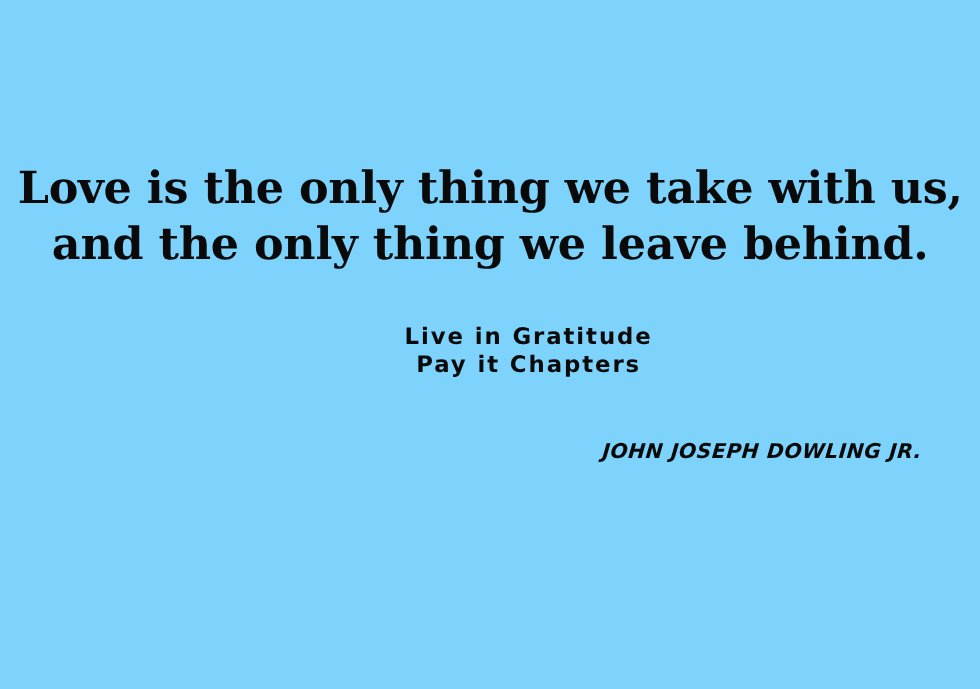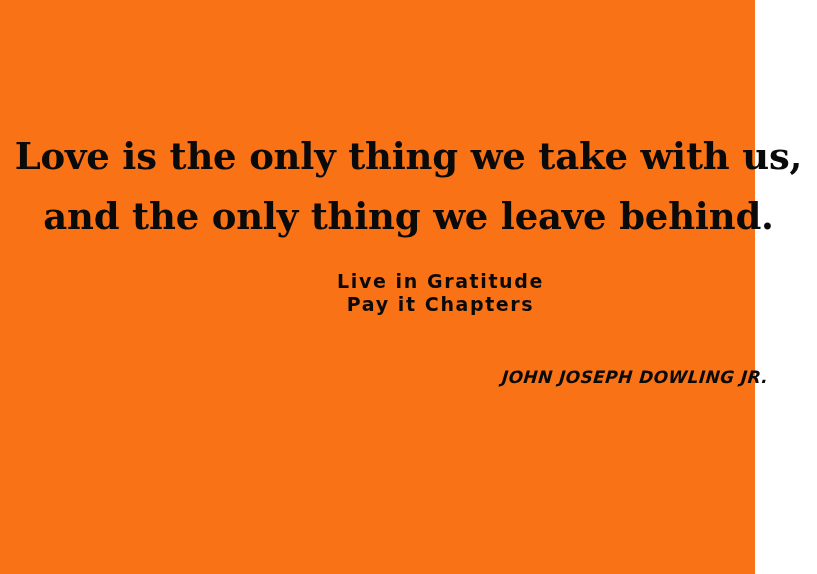--- a/index.html
+++ b/index.html
@@ -8,23 +8,23 @@
   }
   body {
     width: 817px;
     height: 574px;
     background: #ffffff;
     font-family: "Liberation Sans", sans-serif;
     overflow: hidden;
   }
   .poster {
     position: relative;
-    width: 755px;
+    width: 817px;
     height: 574px;
-    background: #f97316;
+    background: #7dd3fc;
     box-sizing: border-box;
   }
 
   
   .quote-block {
     position: absolute;
     left: 0;
     top: 134px;
     width: 817px;
     text-align: center;
@@ -33,21 +33,21 @@
     display: block;
     font-family: "DejaVu Serif", "Liberation Serif", serif;
     font-weight: bold;
     font-size: 37px;
     line-height: 44px;
     letter-spacing: -0.2px;
     color: #0a0a0a;
     white-space: nowrap;
   }
   .quote-line-2 {
-    margin-top: 16px;
+    margin-top: 3px;
   }
 
   
   .affirmations {
     position: absolute;
     left: 16px;
     top: 270px;
     width: 817px;
     text-align: center;
     padding-left: 16px;

